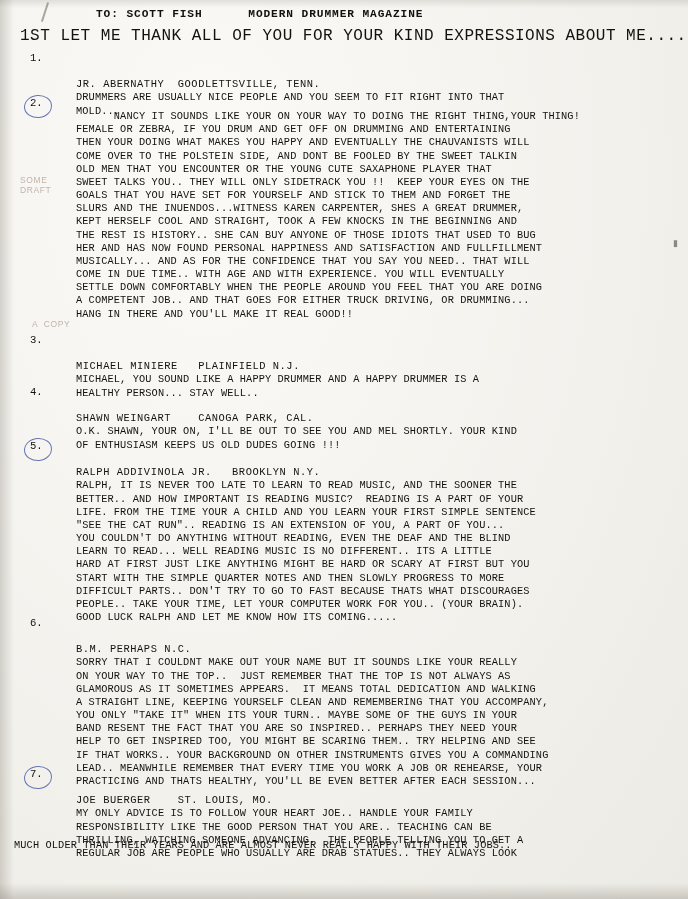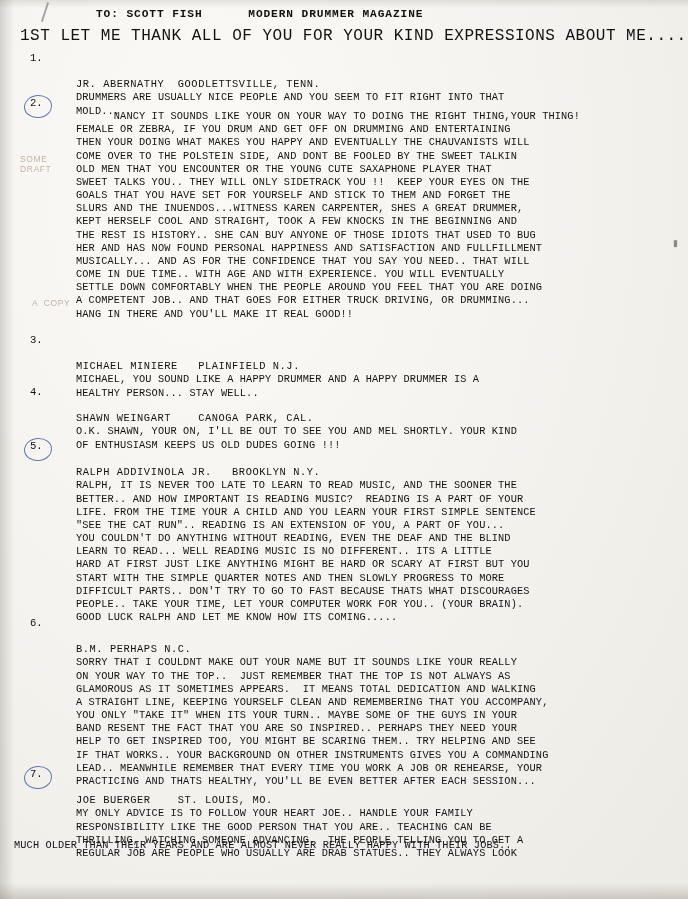--- a/index.html
+++ b/index.html
@@ -115,20 +115,21 @@
   }
   
   .margin-note {
     position: absolute;
     font-family: "Liberation Sans", sans-serif;
     font-size: 8.5px;
     color: #b9a89c;
     letter-spacing: 0.6px;
     opacity: 0.85;
     white-space: pre;
+    margin-top: 21px;
   }
   .stray-mark {
     position: absolute;
     background: #6b6459;
     opacity: 0.55;
   }
   .ink-smudge {
     position: absolute;
     color: #2a2620;
     font-family: "Liberation Sans", sans-serif;

